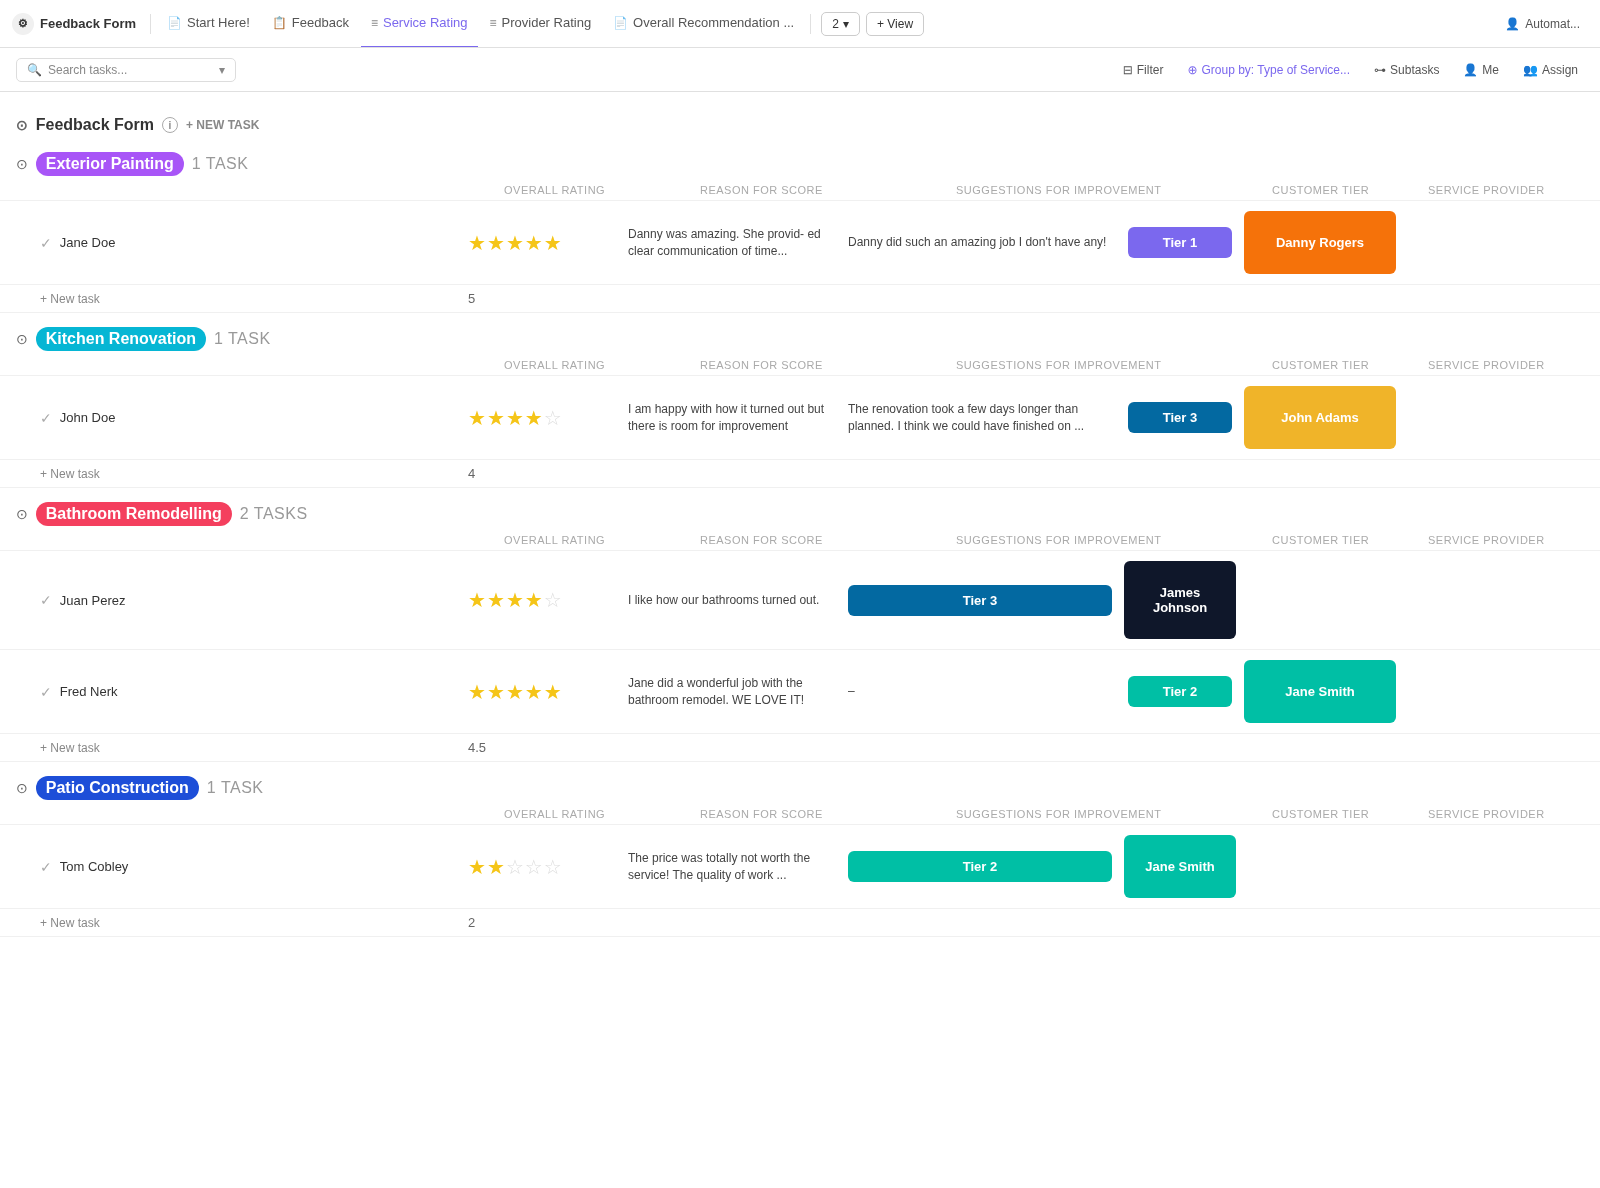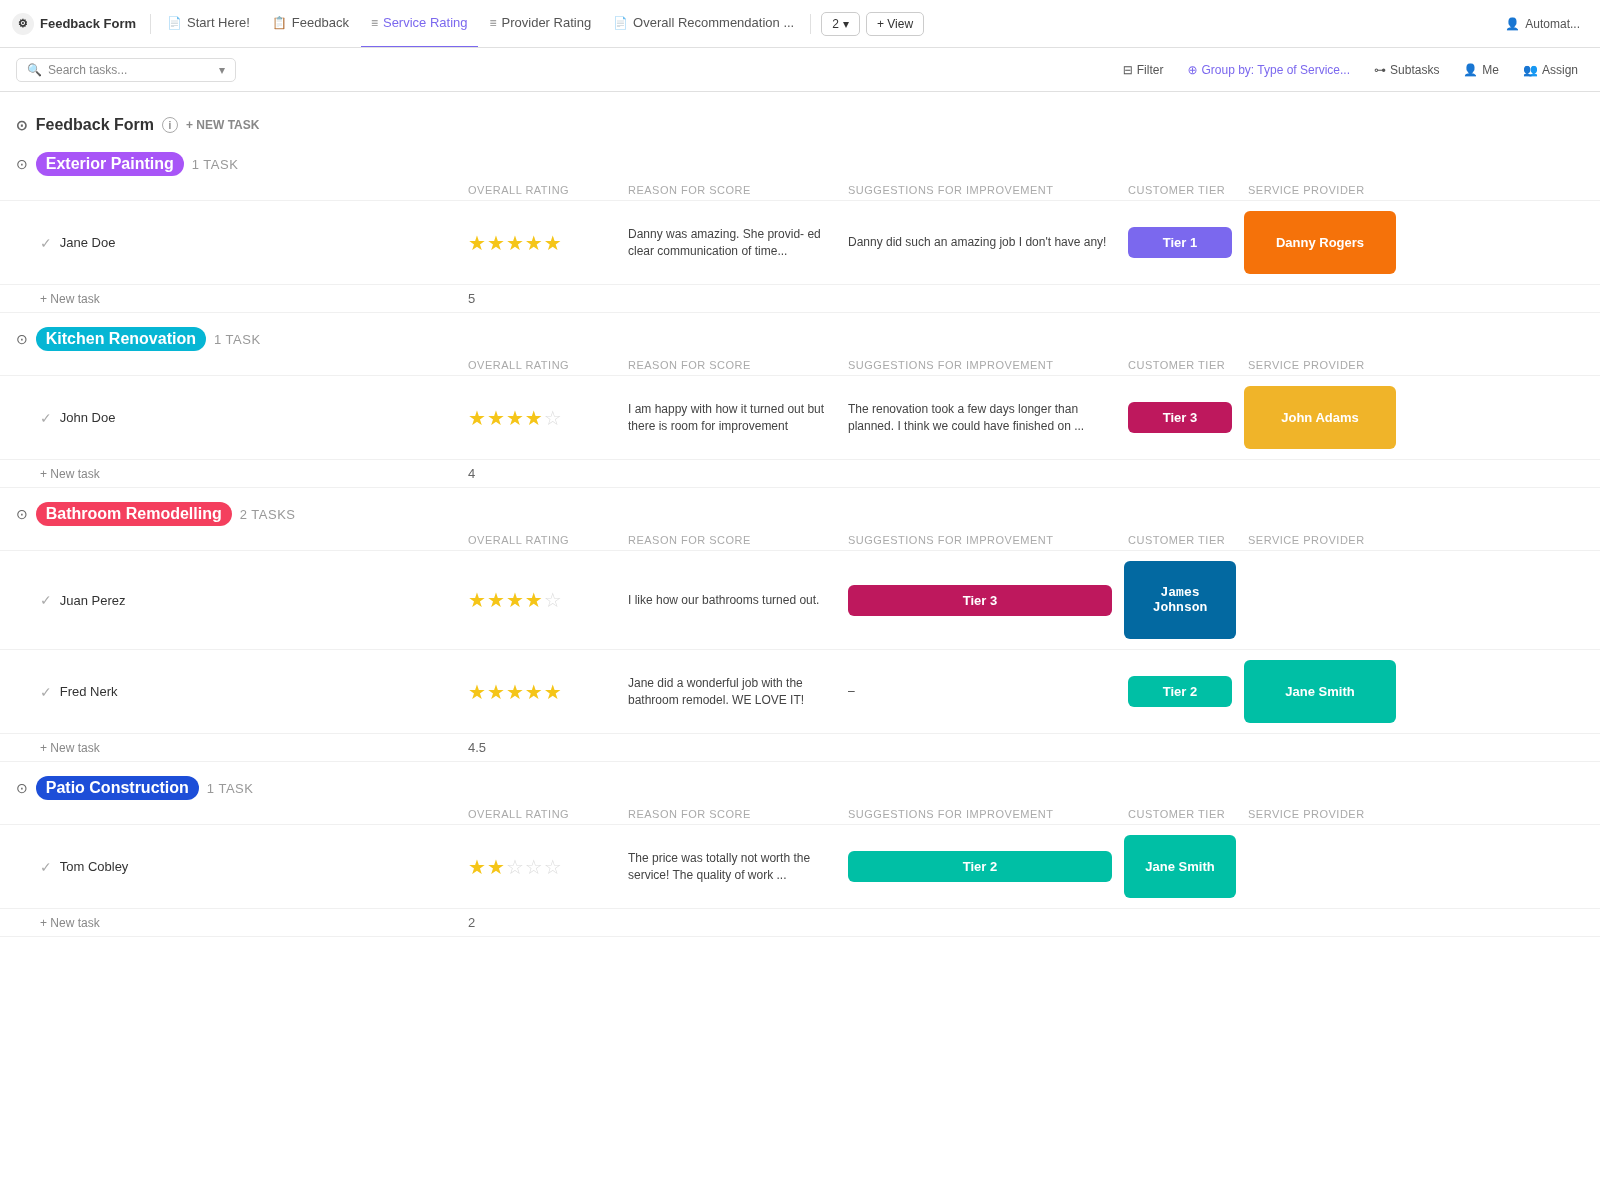--- a/index.html
+++ b/index.html
@@ -61,29 +61,30 @@
     
     .group-section { margin-bottom: 4px; }
 
     .group-header {
       display: flex; align-items: center; gap: 8px; padding: 10px 16px 4px 16px;
     }
     .group-tag {
       display: inline-flex; align-items: center; padding: 3px 10px;
       border-radius: 12px; font-size: 16px; font-weight: 600; color: #fff;
     }
-    .group-task-count { font-size: 13px; color: #999; text-transform: uppercase; letter-spacing: 0.5px; }
+    .group-task-count { font-size: 16px; color: #999; text-transform: uppercase; letter-spacing: 0.5px; }
 
     
     .col-headers {
       display: grid;
       grid-template-columns: 420px 160px 220px 280px 120px 160px;
       padding: 4px 16px 4px 40px;
       font-size: 11px; color: #aaa; text-transform: uppercase; letter-spacing: 0.5px;
       border-bottom: 1px solid #f0f0f0;
+      gap: 36px;
     }
     .col-header { padding: 0 8px; }
 
     
     .task-row {
       display: grid;
       grid-template-columns: 420px 160px 220px 280px 120px 160px;
       align-items: center;
       padding: 10px 16px 10px 40px;
       border-bottom: 1px solid #f0f0f0;
@@ -103,30 +104,30 @@
 
     .cell-text { padding: 0 8px; font-size: 12px; color: #444; line-height: 1.4; }
 
     
     .tier-badge {
       margin: 0 8px; padding: 8px 28px; border-radius: 6px;
       font-size: 13px; font-weight: 600; color: #fff; text-align: center;
     }
     .tier-1 { background: #7b68ee; }
     .tier-2 { background: #00bfa5; }
-    .tier-3 { background: #be185d; }
+    .tier-3 { background: #0369a1; }
 
     
     .provider-badge {
       margin: 0 4px; padding: 24px 12px; border-radius: 6px;
       font-size: 13px; font-weight: 600; color: #fff; text-align: center;
     }
     .provider-orange { background: #f5720a; }
     .provider-yellow { background: #f0b429; }
-    .provider-red { background: #0369a1; font-family: Liberation Mono, monospace; }
+    .provider-red { background: #0f172a; }
     .provider-teal { background: #00bfa5; }
 
     
     .new-task-row {
       display: grid;
       grid-template-columns: 420px 160px 220px 280px 120px 160px;
       padding: 6px 16px 6px 40px;
       border-bottom: 1px solid #f0f0f0;
     }
     .new-task-link { font-size: 12px; color: #888; cursor: pointer; }

